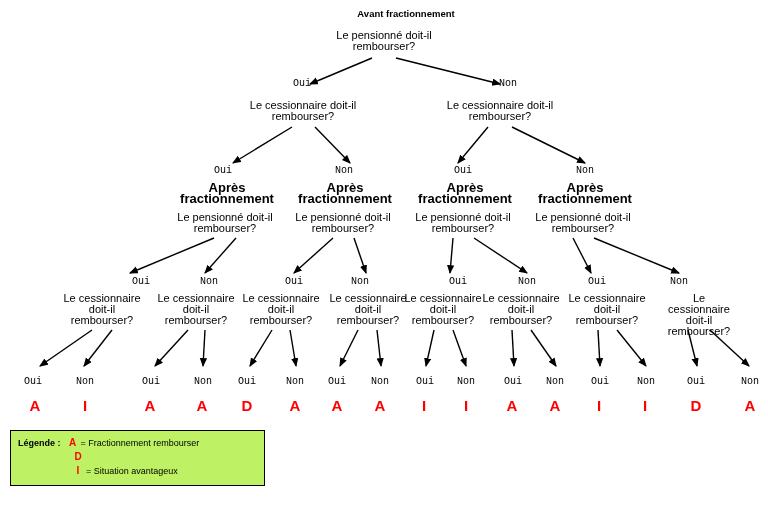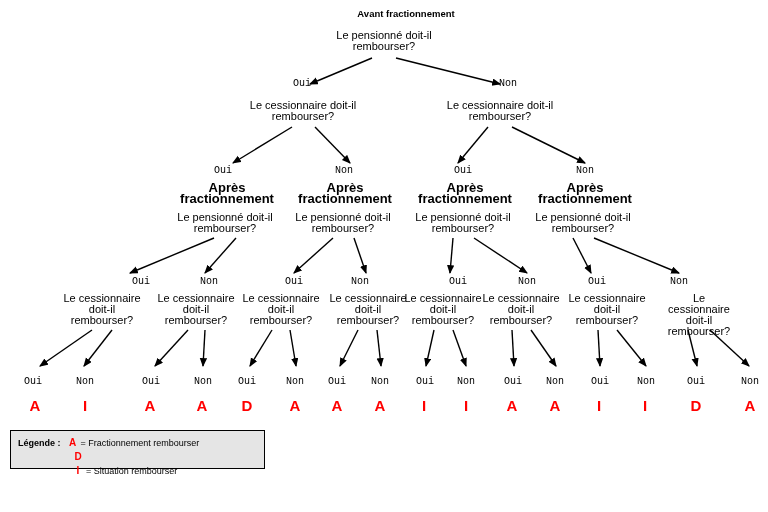--- a/index.html
+++ b/index.html
@@ -68,23 +68,23 @@
     font-weight: bold;
     color: #ff0000;
     transform: translateX(-50%);
     line-height: 16px;
   }
   #legend {
     position: absolute;
     left: 10px;
     top: 430px;
     width: 255px;
-    height: 39px;
+    height: 56px;
     border: 1.5px solid #000;
-    background: #e5e5e5;
+    background: #bef264;
     box-sizing: border-box;
     padding: 5px 7px;
   }
   .legend-row {
     display: flex;
     align-items: baseline;
     font-size: 9px;
     line-height: 14px;
     height: 14px;
   }
@@ -257,17 +257,17 @@
       <span class="legend-key">A</span>
       <span class="legend-text">= Fractionnement rembourser</span>
     </div>
     <div class="legend-row">
       <span class="legend-indent"></span>
       <span class="legend-key">D</span>
     </div>
     <div class="legend-row">
       <span class="legend-indent"></span>
       <span class="legend-key">I</span>
-      <span class="legend-text">= Situation rembourser</span>
+      <span class="legend-text">= Situation avantageux</span>
     </div>
   </div>
 
 </div>
 
 </body></html>

